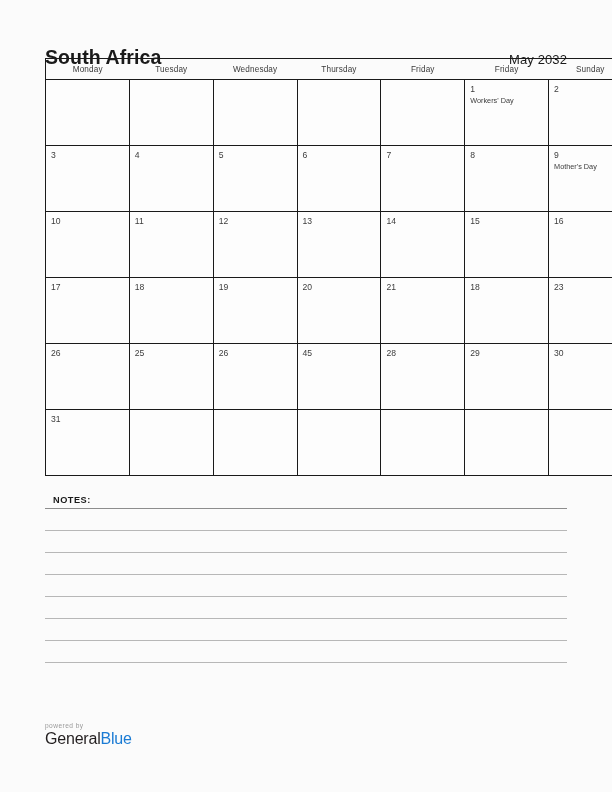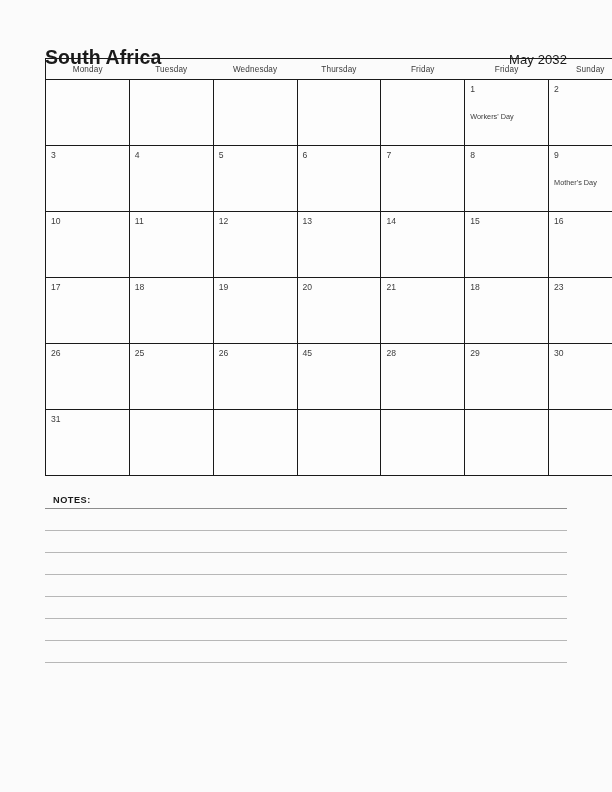--- a/index.html
+++ b/index.html
@@ -87,21 +87,21 @@
     font-size: 8.6px;
     color: #3c3c3c;
     line-height: 1.25;
     display: block;
   }
   .holiday {
     font-size: 7.3px;
     color: #3c3c3c;
     line-height: 1.32;
     display: block;
-    margin-top: 17px;
+    margin-top: 1px;
     max-width: 52px;
     word-wrap: break-word;
   }
   .empty .cell-inner { }
 
   
   .notes {
     margin-top: 19px;
     width: 522px;
   }
@@ -401,14 +401,18 @@
         <div class="note-line"></div>
         <div class="note-line"></div>
         <div class="note-line"></div>
         <div class="note-line"></div>
         <div class="note-line"></div>
         <div class="note-line"></div>
         <div class="note-line"></div>
       </div>
   </div>
 
+  <div class="footer">
+    <span class="powered-by">powered by</span>
+    <span class="brand"><span class="brand-general">General</span><span class="brand-blue">Blue</span></span>
+  </div>
 
 </div>
 
 </body></html>

